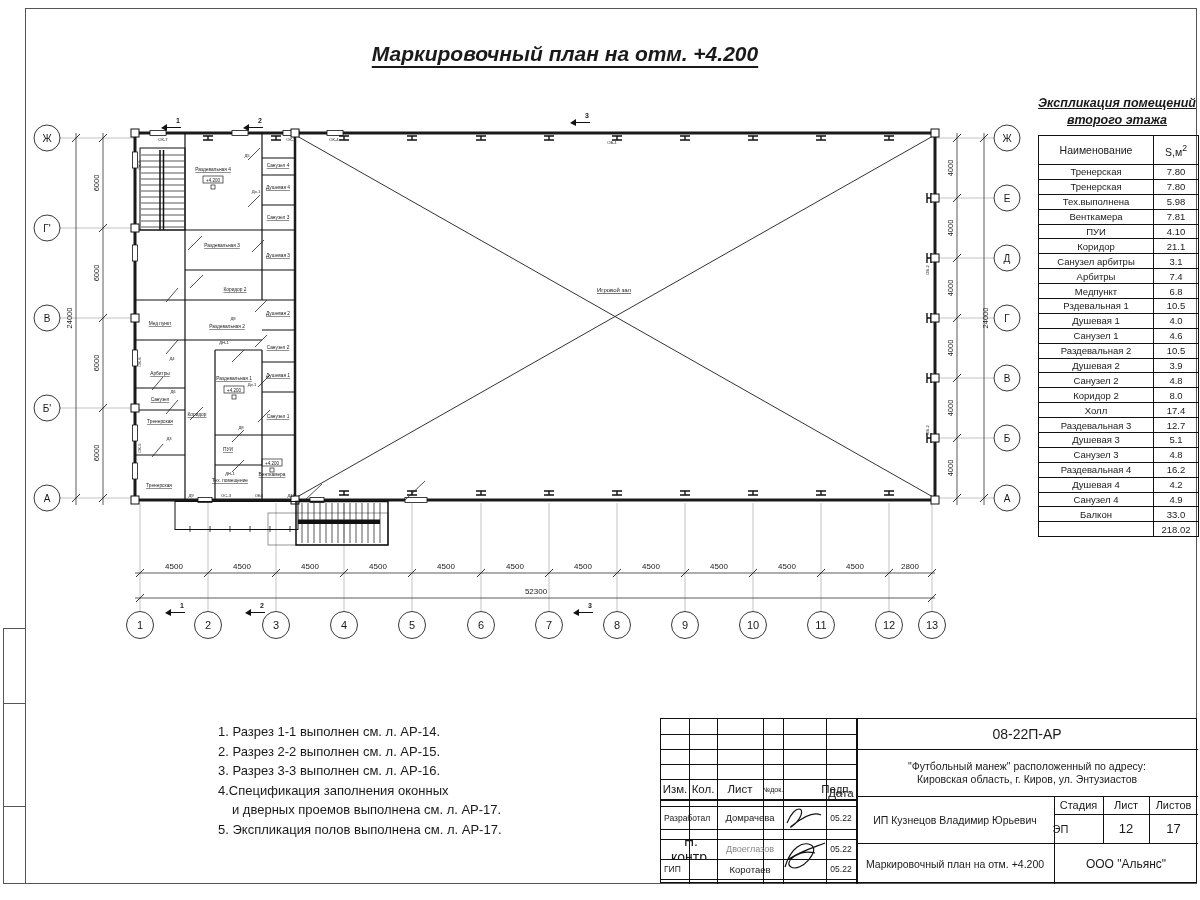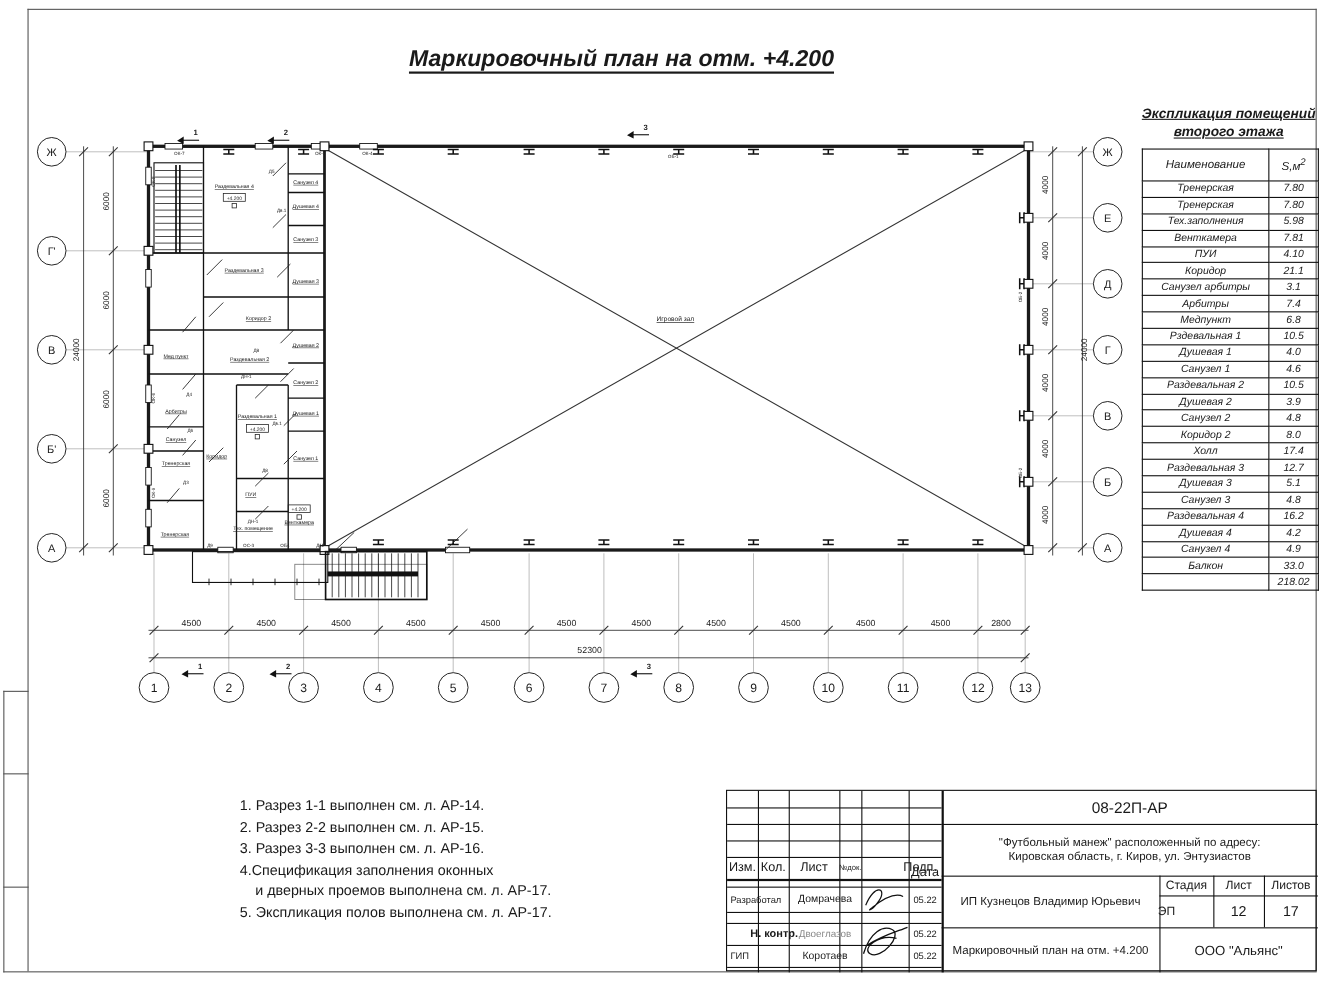--- a/index.html
+++ b/index.html
@@ -8,21 +8,21 @@
   
   .frame-line{position:absolute;background:#555;}
   
   .main-title{position:absolute;left:340px;top:42px;width:450px;text-align:center;
     font-size:21px;font-weight:bold;font-style:italic;
     text-decoration:underline;text-underline-offset:5px;}
   
   .expl{position:absolute;left:1038px;top:95px;width:158px;}
   .expl-title{font-size:12.5px;font-weight:bold;font-style:italic;text-align:center;
     text-decoration:underline;line-height:17px;}
-  .expl table{border-collapse:collapse;width:158px;margin-top:6px;table-layout:fixed;font-style:italic;}
+  .expl table{border-collapse:collapse;width:158px;margin-top:6px;table-layout:fixed;}
   .expl th,.expl td{border:1px solid #111;text-align:center;padding:0;overflow:hidden;white-space:nowrap;}
   .expl th{height:28px;font-size:10.5px;font-weight:normal;}
   .expl td{height:13.9px;font-size:9.5px;}
   .expl .c-name{width:114px;}
   .expl .c-area{width:44px;}
   .expl table{border:1.5px solid #111;}
   
   .notes{position:absolute;left:218px;top:722px;font-size:13px;line-height:19.5px;}
   .notes .indent{padding-left:14px;}
   
@@ -438,21 +438,21 @@
     <tbody>
       <tr>
           <td>Тренерская</td>
           <td>7.80</td>
         </tr>
       <tr>
           <td>Тренерская</td>
           <td>7.80</td>
         </tr>
       <tr>
-          <td>Тех.заполнения</td>
+          <td>Тех.выполнена</td>
           <td>5.98</td>
         </tr>
       <tr>
           <td>Венткамера</td>
           <td>7.81</td>
         </tr>
       <tr>
           <td>ПУИ</td>
           <td>4.10</td>
         </tr>
@@ -581,21 +581,21 @@
   <div class="cell" style="left:28px;top:60px;width:28px;height:20px;font-size:11.5px;">Кол.</div>
   <div class="cell" style="left:56px;top:60px;width:46px;height:20px;font-size:11.5px;">Лист</div>
   <div class="cell" style="left:102px;top:60px;width:20px;height:20px;font-size:7px;">№док.</div>
   <div class="cell" style="left:122px;top:60px;width:43px;height:20px;font-size:11.5px;padding-left:32px;">Подп.</div>
   <div class="cell" style="left:165px;top:64px;width:30px;height:20px;font-size:11.5px;">Дата</div>
 
   <div class="cell" style="left:1px;top:87px;width:54px;height:23px;font-size:8.5px;justify-content:flex-start;padding-left:2px;">Разработал</div>
   <div class="cell" style="left:56px;top:87px;width:66px;height:23px;font-size:9.5px;">Домрачева</div>
   <div class="cell" style="left:165px;top:87px;width:30px;height:23px;font-size:8.5px;">05.22</div>
 
-  <div class="cell" style="left:1px;top:120px;width:54px;height:20px;font-size:10px;justify-content:flex-start;padding-left:20px;font-weight:bold;">Н. контр.</div>
+  <div class="cell" style="left:1px;top:120px;width:54px;height:20px;font-size:14px;justify-content:flex-start;padding-left:2px;">Н. контр.</div>
   <div class="cell" style="left:56px;top:120px;width:66px;height:20px;font-size:9px;color:#888;">Двоеглазов</div>
   <div class="cell" style="left:165px;top:120px;width:30px;height:20px;font-size:8.5px;">05.22</div>
 
   <div class="cell" style="left:1px;top:140px;width:54px;height:20px;font-size:8.5px;justify-content:flex-start;padding-left:2px;">ГИП</div>
   <div class="cell" style="left:56px;top:140px;width:66px;height:20px;font-size:9.5px;">Коротаев</div>
   <div class="cell" style="left:165px;top:140px;width:30px;height:20px;font-size:8.5px;">05.22</div>
 
   <svg class="abs" style="left:120px;top:82px;" width="46" height="80" viewBox="0 0 46 80">
     <path d="M6 22 C14 2, 26 6, 18 18 C12 27, 6 28, 12 24 C22 16, 32 10, 40 14" fill="none" stroke="#111" stroke-width="1.1"></path>
     <path d="M4 66 C10 46, 22 40, 30 44 C40 49, 20 72, 10 66 C2 61, 18 48, 34 52 M8 58 C20 50, 34 46, 44 42" fill="none" stroke="#111" stroke-width="1.2"></path>

